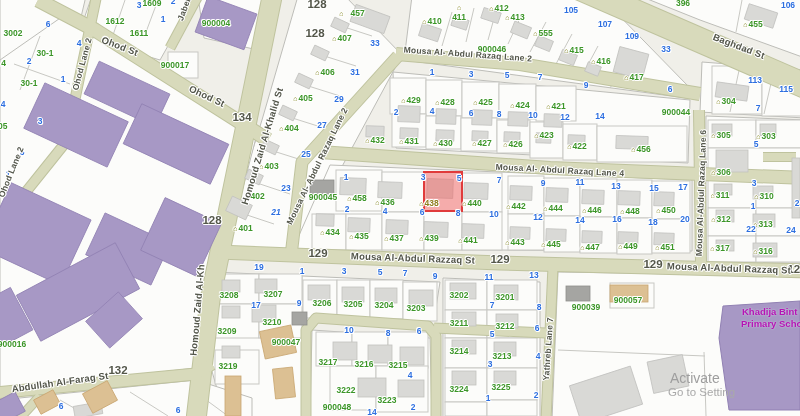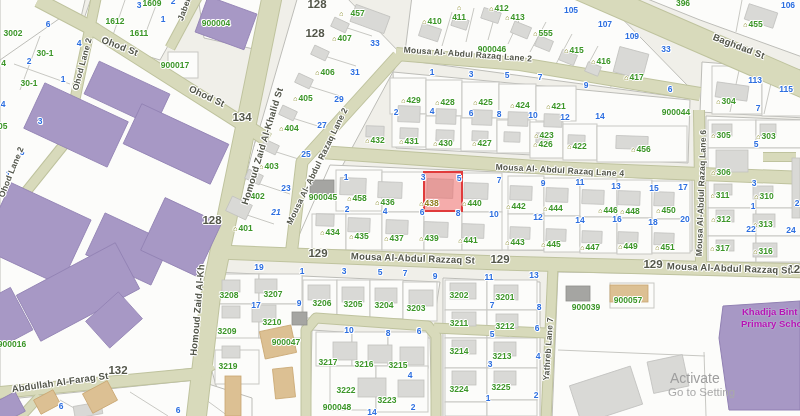--- a/index.html
+++ b/index.html
@@ -420,21 +420,21 @@
       <span>431</span>
     </div>
     <div class="lbl lbl-green" style="left: 443px; top: 143px; transform: translate(-50%, -50%);">
       <span class="hicon">⌂</span>
       <span>430</span>
     </div>
     <div class="lbl lbl-green" style="left: 482px; top: 143px; transform: translate(-50%, -50%);">
       <span class="hicon">⌂</span>
       <span>427</span>
     </div>
-    <div class="lbl lbl-green" style="left: 543px; top: 144px; transform: translate(-50%, -50%); text-align: center;">
+    <div class="lbl lbl-green" style="left: 513px; top: 144px; transform: translate(-50%, -50%); text-align: center;">
       <span class="hicon">⌂</span>
       <span>426</span>
     </div>
     <div class="lbl lbl-green" style="left: 544px; top: 135px; transform: translate(-50%, -50%);">
       <span class="hicon">⌂</span>
       <span>423</span>
     </div>
     <div class="lbl lbl-green" style="left: 577px; top: 146px; transform: translate(-50%, -50%);">
       <span class="hicon">⌂</span>
       <span>422</span>
@@ -500,21 +500,21 @@
       <span>440</span>
     </div>
     <div class="lbl lbl-green" style="left: 516px; top: 206px; transform: translate(-50%, -50%);">
       <span class="hicon">⌂</span>
       <span>442</span>
     </div>
     <div class="lbl lbl-green" style="left: 553px; top: 208px; transform: translate(-50%, -50%);">
       <span class="hicon">⌂</span>
       <span>444</span>
     </div>
-    <div class="lbl lbl-green" style="left: 608px; top: 210px; transform: translate(-50%, -50%);">
+    <div class="lbl lbl-green" style="left: 592px; top: 210px; transform: translate(-50%, -50%);">
       <span class="hicon">⌂</span>
       <span>446</span>
     </div>
     <div class="lbl lbl-green" style="left: 630px; top: 211px; transform: translate(-50%, -50%);">
       <span class="hicon">⌂</span>
       <span>448</span>
     </div>
     <div class="lbl lbl-green" style="left: 666px; top: 210px; transform: translate(-50%, -50%);">
       <span class="hicon">⌂</span>
       <span>450</span>

